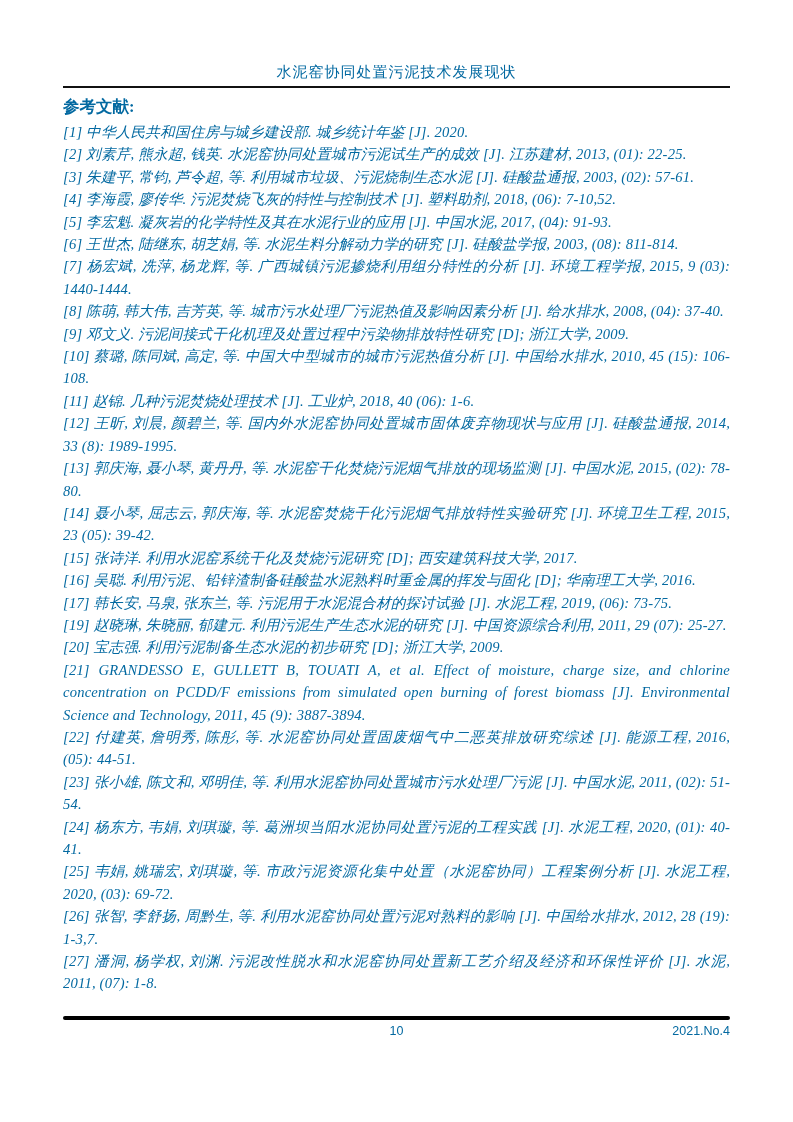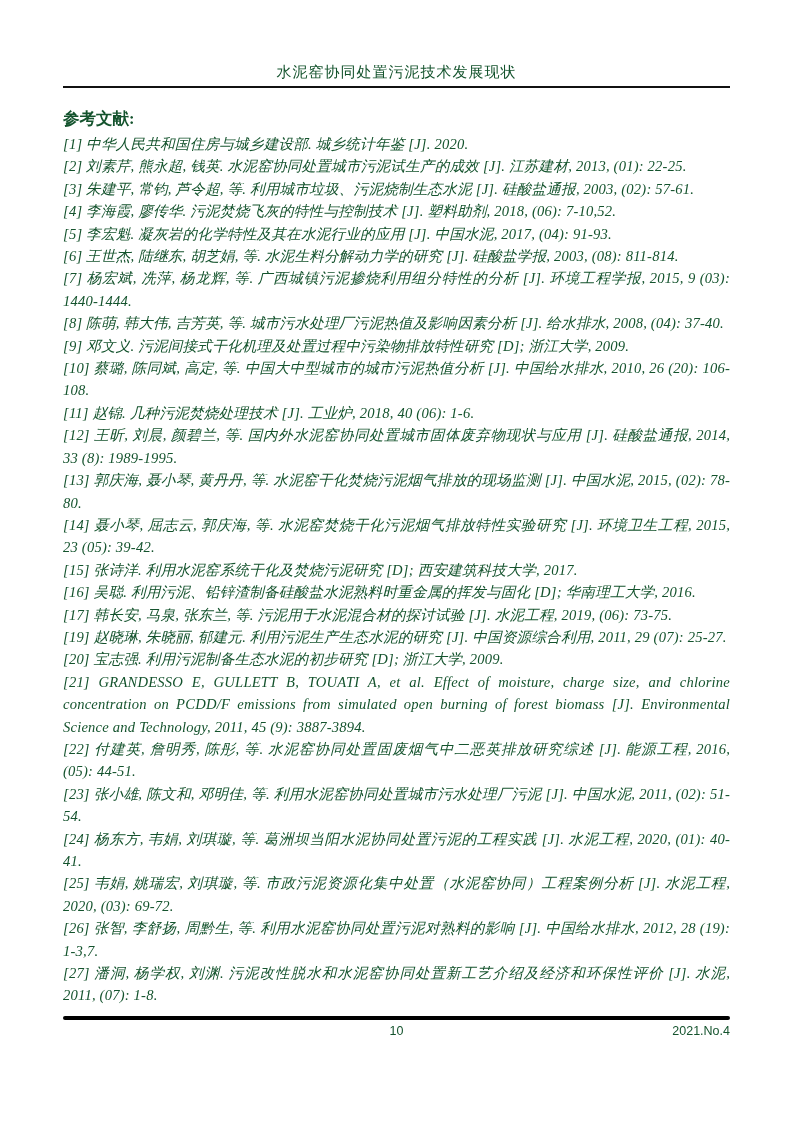--- a/index.html
+++ b/index.html
@@ -4,21 +4,21 @@
 <style>
   * { margin: 0; padding: 0; box-sizing: border-box; }
   html, body { background: #e8e8e8; }
   .page {
     position: relative;
     width: 793px;
     height: 1122px;
     margin: 0 auto;
     background: #ffffff;
     font-family: "Liberation Serif", "DejaVu Serif", serif;
-    color: #14532d;
+    color: #0369a1;
     overflow: hidden;
   }
   .content {
     position: absolute;
     left: 63px;
     right: 63px;
     top: 0;
   }
   .running-title {
     padding-top: 62px;
@@ -26,21 +26,21 @@
     font-size: 15px;
     line-height: 20px;
     letter-spacing: 1px;
   }
   .header-rule {
     margin-top: 4px;
     height: 0;
     border-top: 2px solid #111111;
   }
   .section-heading {
-    margin-top: 20px;
+    margin-top: 8px;
     font-size: 16.5px;
     font-weight: bold;
     line-height: 22px;
   }
   .references {
     margin-top: 3px;
   }
   .references p {
     font-size: 14.6px;
     line-height: 22.4px;
@@ -94,21 +94,21 @@
     <div class="references">
       <p>[1]  中华人民共和国住房与城乡建设部. 城乡统计年鉴  [J]. 2020.</p>
       <p>[2]  刘素芹, 熊永超, 钱英. 水泥窑协同处置城市污泥试生产的成效  [J]. 江苏建材, 2013, (01): 22-25.</p>
       <p>[3]  朱建平, 常钧, 芦令超, 等. 利用城市垃圾、污泥烧制生态水泥  [J]. 硅酸盐通报, 2003, (02): 57-61.</p>
       <p>[4]  李海霞, 廖传华. 污泥焚烧飞灰的特性与控制技术  [J]. 塑料助剂, 2018, (06): 7-10,52.</p>
       <p>[5]  李宏魁. 凝灰岩的化学特性及其在水泥行业的应用  [J]. 中国水泥, 2017, (04): 91-93.</p>
       <p>[6]  王世杰, 陆继东, 胡芝娟, 等. 水泥生料分解动力学的研究  [J]. 硅酸盐学报, 2003, (08): 811-814.</p>
       <p>[7]  杨宏斌, 冼萍, 杨龙辉, 等. 广西城镇污泥掺烧利用组分特性的分析  [J]. 环境工程学报, 2015, 9 (03): 1440-1444.</p>
       <p>[8]  陈萌, 韩大伟, 吉芳英, 等. 城市污水处理厂污泥热值及影响因素分析  [J]. 给水排水, 2008, (04): 37-40.</p>
       <p>[9]  邓文义. 污泥间接式干化机理及处置过程中污染物排放特性研究  [D]; 浙江大学, 2009.</p>
-      <p>[10]  蔡璐, 陈同斌, 高定, 等. 中国大中型城市的城市污泥热值分析  [J]. 中国给水排水, 2010, 26 (20): 106-108.</p>
+      <p>[10]  蔡璐, 陈同斌, 高定, 等. 中国大中型城市的城市污泥热值分析  [J]. 中国给水排水, 2010, 45 (15): 106-108.</p>
       <p>[11]  赵锦. 几种污泥焚烧处理技术  [J]. 工业炉, 2018, 40 (06): 1-6.</p>
       <p>[12]  王昕, 刘晨, 颜碧兰, 等. 国内外水泥窑协同处置城市固体废弃物现状与应用  [J]. 硅酸盐通报, 2014, 33 (8): 1989-1995.</p>
       <p>[13]  郭庆海, 聂小琴, 黄丹丹, 等. 水泥窑干化焚烧污泥烟气排放的现场监测  [J]. 中国水泥, 2015, (02): 78-80.</p>
       <p>[14]  聂小琴, 屈志云, 郭庆海, 等. 水泥窑焚烧干化污泥烟气排放特性实验研究  [J]. 环境卫生工程, 2015, 23 (05): 39-42.</p>
       <p>[15]  张诗洋. 利用水泥窑系统干化及焚烧污泥研究  [D]; 西安建筑科技大学, 2017.</p>
       <p>[16]  吴聪. 利用污泥、铅锌渣制备硅酸盐水泥熟料时重金属的挥发与固化  [D]; 华南理工大学, 2016.</p>
       <p>[17]  韩长安, 马泉, 张东兰, 等. 污泥用于水泥混合材的探讨试验  [J]. 水泥工程, 2019, (06): 73-75.</p>
       <p>[19]  赵晓琳, 朱晓丽, 郁建元. 利用污泥生产生态水泥的研究  [J]. 中国资源综合利用, 2011, 29 (07): 25-27.</p>
       <p>[20]  宝志强. 利用污泥制备生态水泥的初步研究  [D]; 浙江大学, 2009.</p>
       <p>[21] GRANDESSO E, GULLETT B, TOUATI A, et al. Effect of moisture, charge size, and chlorine concentration on PCDD/F emissions from simulated open burning of forest biomass [J]. Environmental Science and Technology, 2011, 45 (9): 3887-3894.</p>

